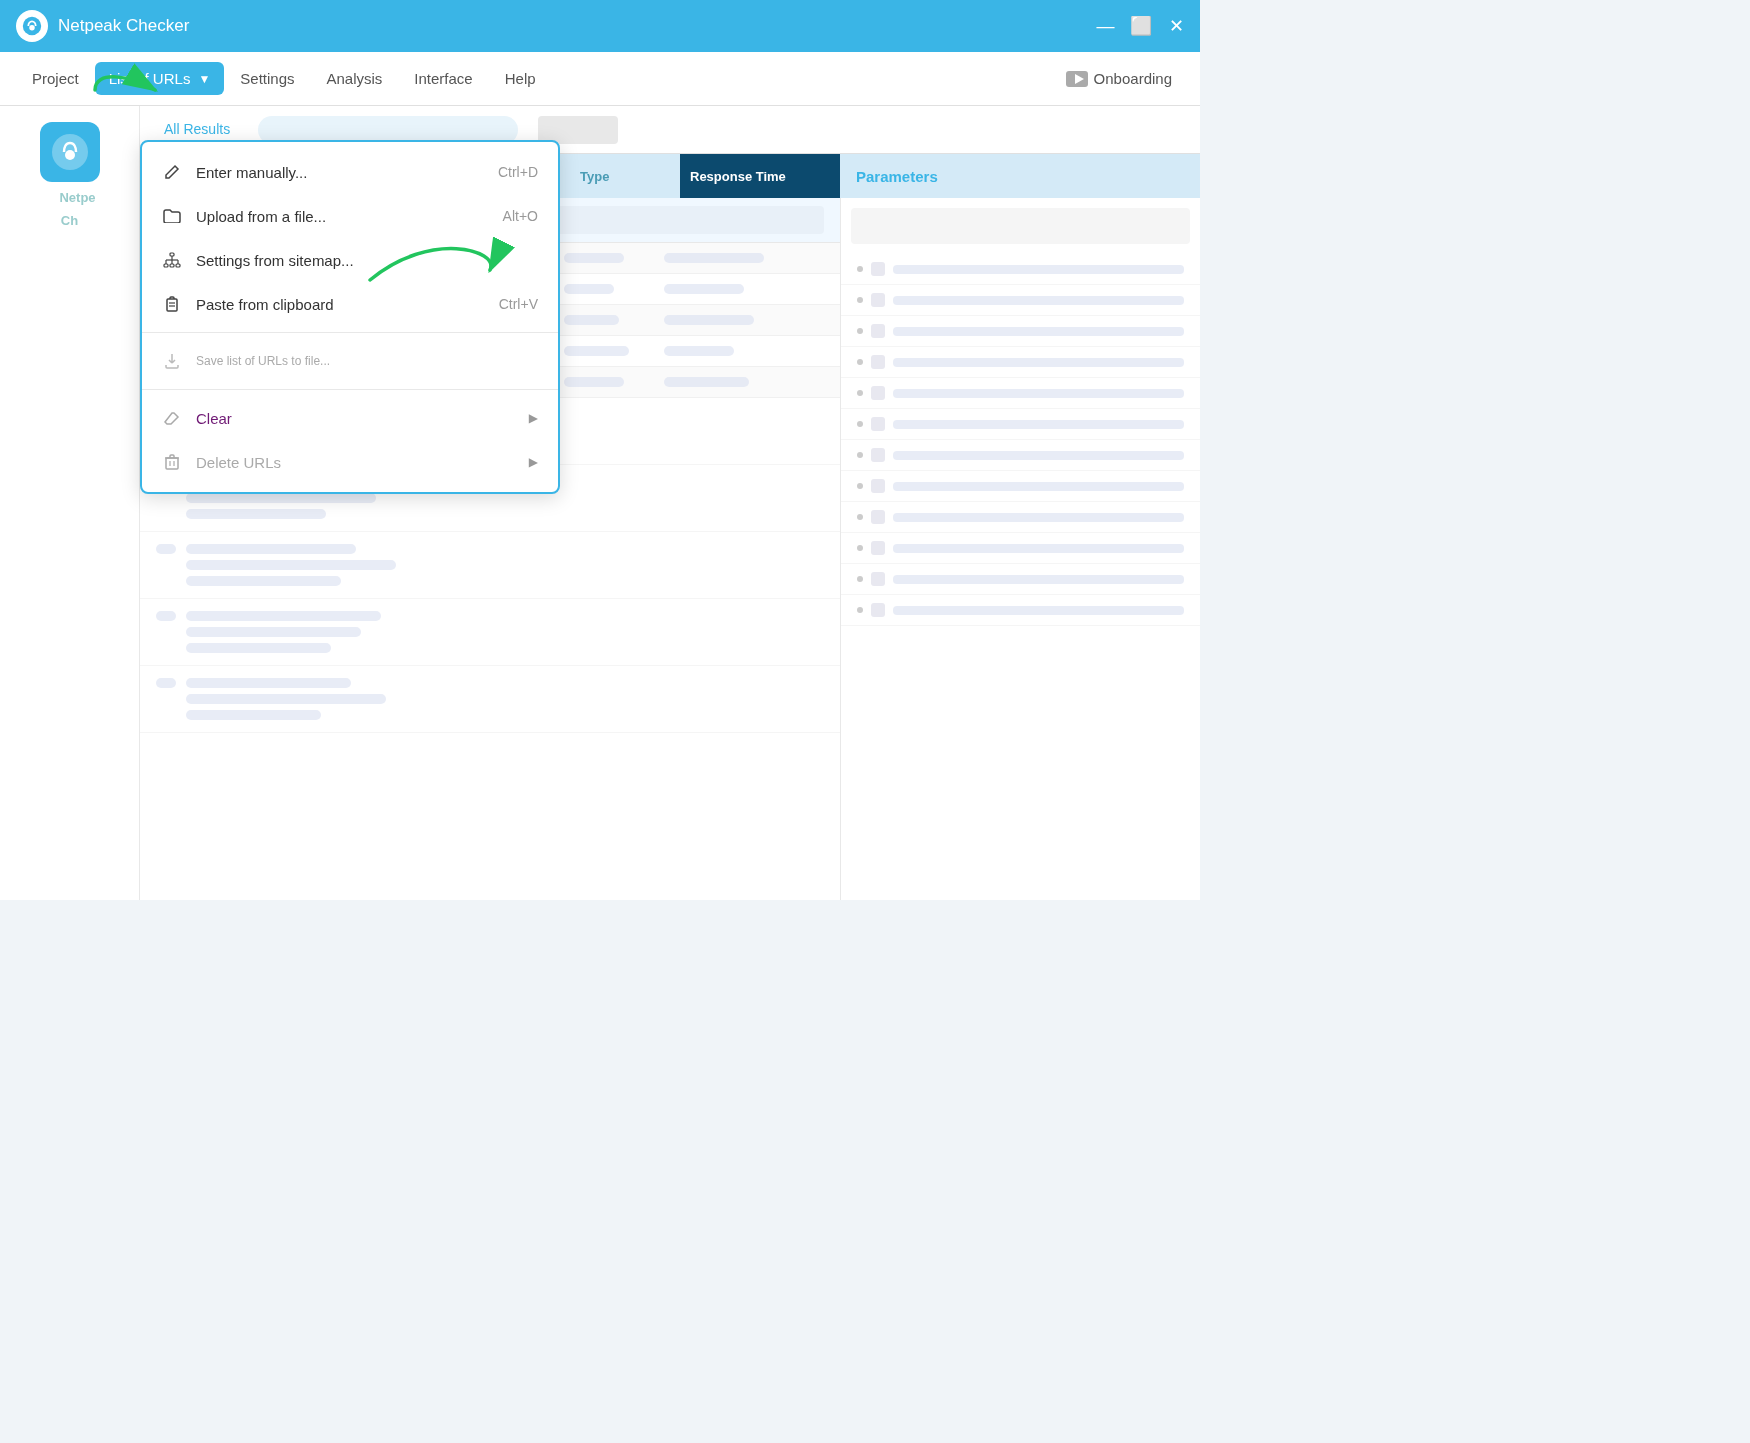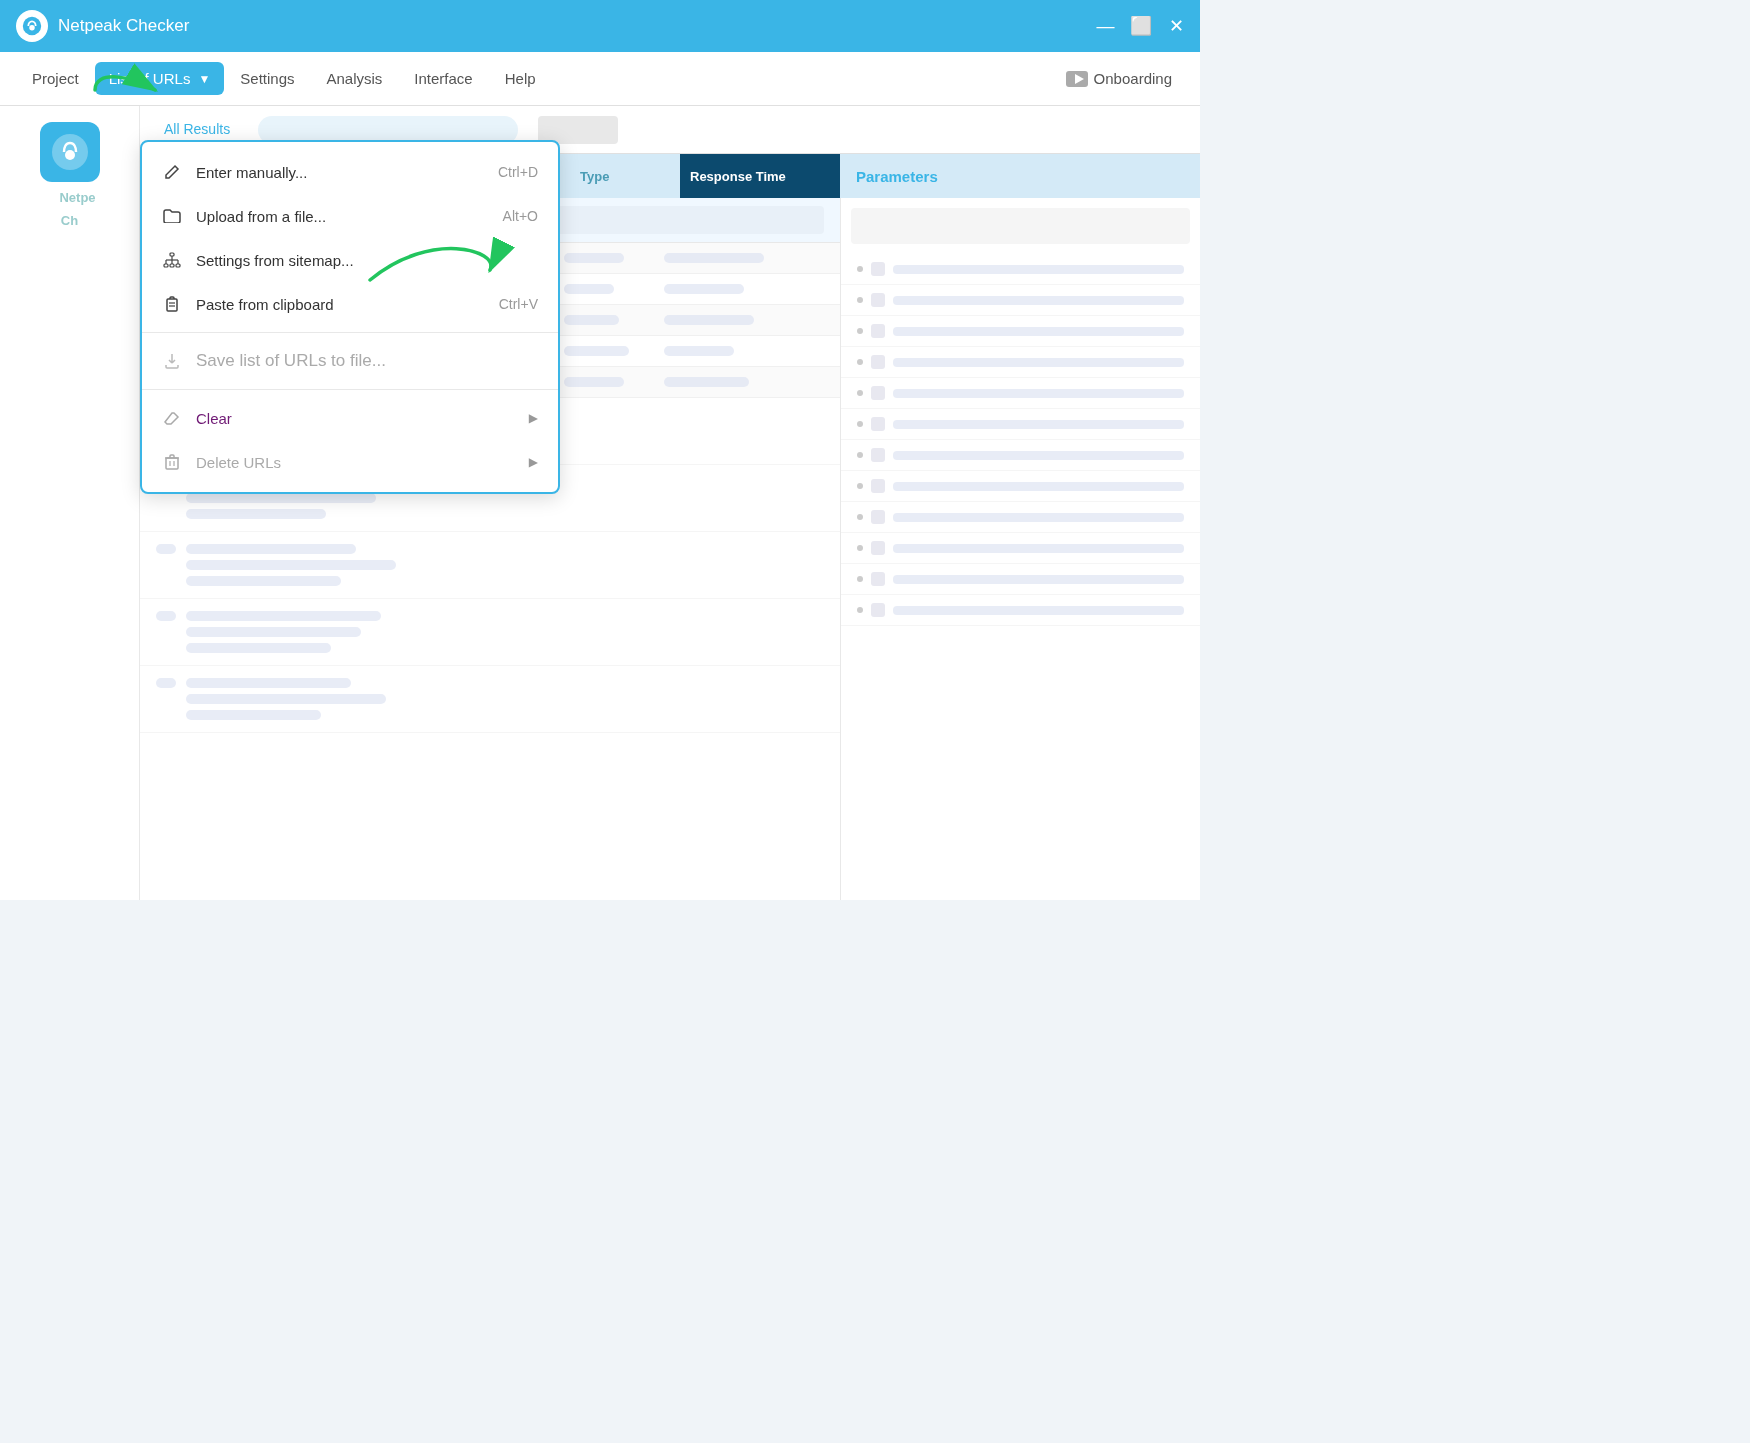--- a/index.html
+++ b/index.html
@@ -125,21 +125,21 @@
       padding: 12px 20px;
       font-size: 15px;
       color: #333;
       cursor: pointer;
       gap: 14px;
     }
     .dropdown-item-disabled {
       display: flex;
       align-items: center;
       padding: 12px 20px;
-      font-size: 17px;
+      font-size: 12px;
       color: #aaa;
       cursor: default;
       gap: 14px;
     }
     .dropdown-item-shortcut {
       margin-left: auto;
       color: #999;
       font-size: 14px;
     }
     .dropdown-item-arrow {

